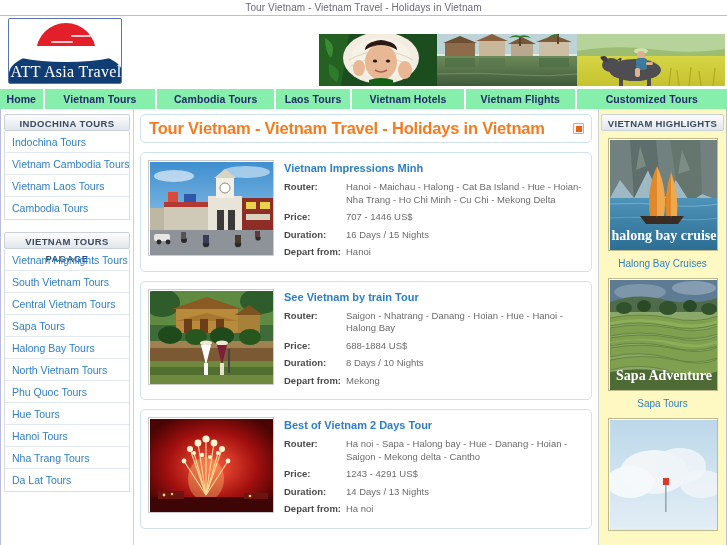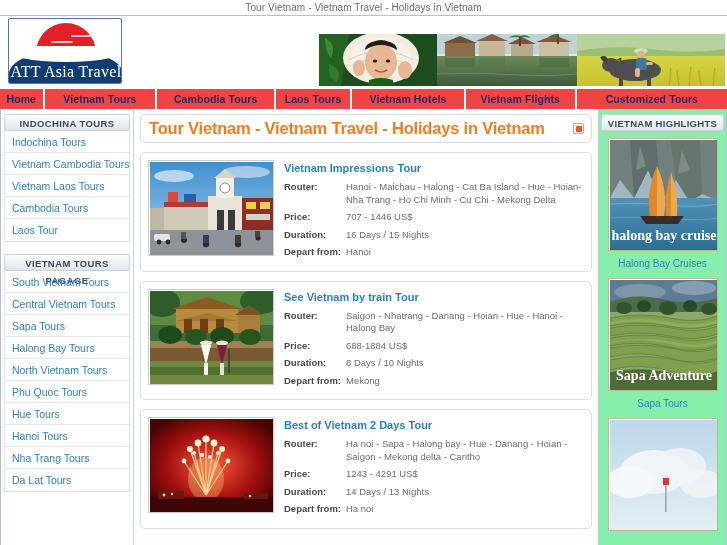--- a/index.html
+++ b/index.html
@@ -96,21 +96,21 @@
   
   .nav {
     height: 20px;
     background: #ffffff;
     display: flex;
     gap: 2px;
     padding: 0 0 0 0;
     border-bottom: 0;
   }
   .nav-item {
-    background: #ef4444;
+    background: #86efac;
     color: #232a6b;
     font-size: 10.5px;
     font-weight: bold;
     line-height: 20px;
     text-align: center;
     white-space: nowrap;
     letter-spacing: .1px;
     cursor: pointer;
   }
   .nav-item:nth-child(1) { width: 43px; }
@@ -249,21 +249,21 @@
     line-height: 12.5px;
   }
 
   
   .right-col {
     width: 129px;
     flex: 0 0 129px;
     border-left: 1px solid #c8d4e6;
     border-right: 1px solid #b9bddd;
     padding: 5px 2px 0 2px;
-    background: #86efac;
+    background: #fef9c3;
     overflow: hidden;
   }
   .hl-head {
     height: 17px;
     line-height: 17px;
     text-align: center;
     font-size: 9.5px;
     font-weight: bold;
     color: #3a4a5e;
     letter-spacing: .3px;
@@ -410,27 +410,27 @@
 
     <div class="left-col">
 
       <div class="panel">
         <div class="panel-head">INDOCHINA TOURS</div>
         <div class="panel-list">
           <div class="panel-item">Indochina Tours</div>
           <div class="panel-item">Vietnam Cambodia Tours</div>
           <div class="panel-item">Vietnam Laos Tours</div>
           <div class="panel-item">Cambodia Tours</div>
-          <div class="panel-item">Laos Tour</div>
         </div>
       </div>
 
       <div class="panel">
         <div class="panel-head">VIETNAM TOURS PAGAGE</div>
         <div class="panel-list">
+          <div class="panel-item">Vietnam Highlights Tours</div>
           <div class="panel-item">South Vietnam Tours</div>
           <div class="panel-item">Central Vietnam Tours</div>
           <div class="panel-item">Sapa Tours</div>
           <div class="panel-item">Halong Bay Tours</div>
           <div class="panel-item">North Vietnam Tours</div>
           <div class="panel-item">Phu Quoc Tours</div>
           <div class="panel-item">Hue Tours</div>
           <div class="panel-item">Hanoi Tours</div>
           <div class="panel-item">Nha Trang Tours</div>
           <div class="panel-item">Da Lat Tours</div>
@@ -485,21 +485,21 @@
               <rect x="31" y="70" width="5" height="7" fill="#555"></rect>
             <circle cx="56" cy="82" r="3.2" fill="#2a2a2a"></circle>
               <rect x="53" y="73" width="6" height="8" fill="#3a3a5a"></rect>
             <circle cx="88" cy="82" r="3.2" fill="#2a2a2a"></circle>
               <rect x="85" y="73" width="6" height="8" fill="#4a3a2a"></rect>
             <circle cx="108" cy="76" r="2.6" fill="#2a2a2a"></circle>
               <rect x="105" y="69" width="5" height="6" fill="#5a3a3a"></rect>
           </svg>
         </div>
         <div class="tour-info">
-          <div class="tour-name">Vietnam Impressions Tour</div>
+          <div class="tour-name">Vietnam Impressions Minh</div>
           <table class="spec-table">
               <tbody>
             <tr>
               <td class="spec-label">Router:</td>
               <td class="spec-value">Hanoi - Maichau - Halong - Cat Ba Island - Hue - Hoian- Nha Trang - Ho Chi Minh - Cu Chi - Mekong Delta</td>
                 </tr>
             <tr>
               <td class="spec-label">Price:</td>
               <td class="spec-value">707 - 1446 US$</td>
                 </tr>

